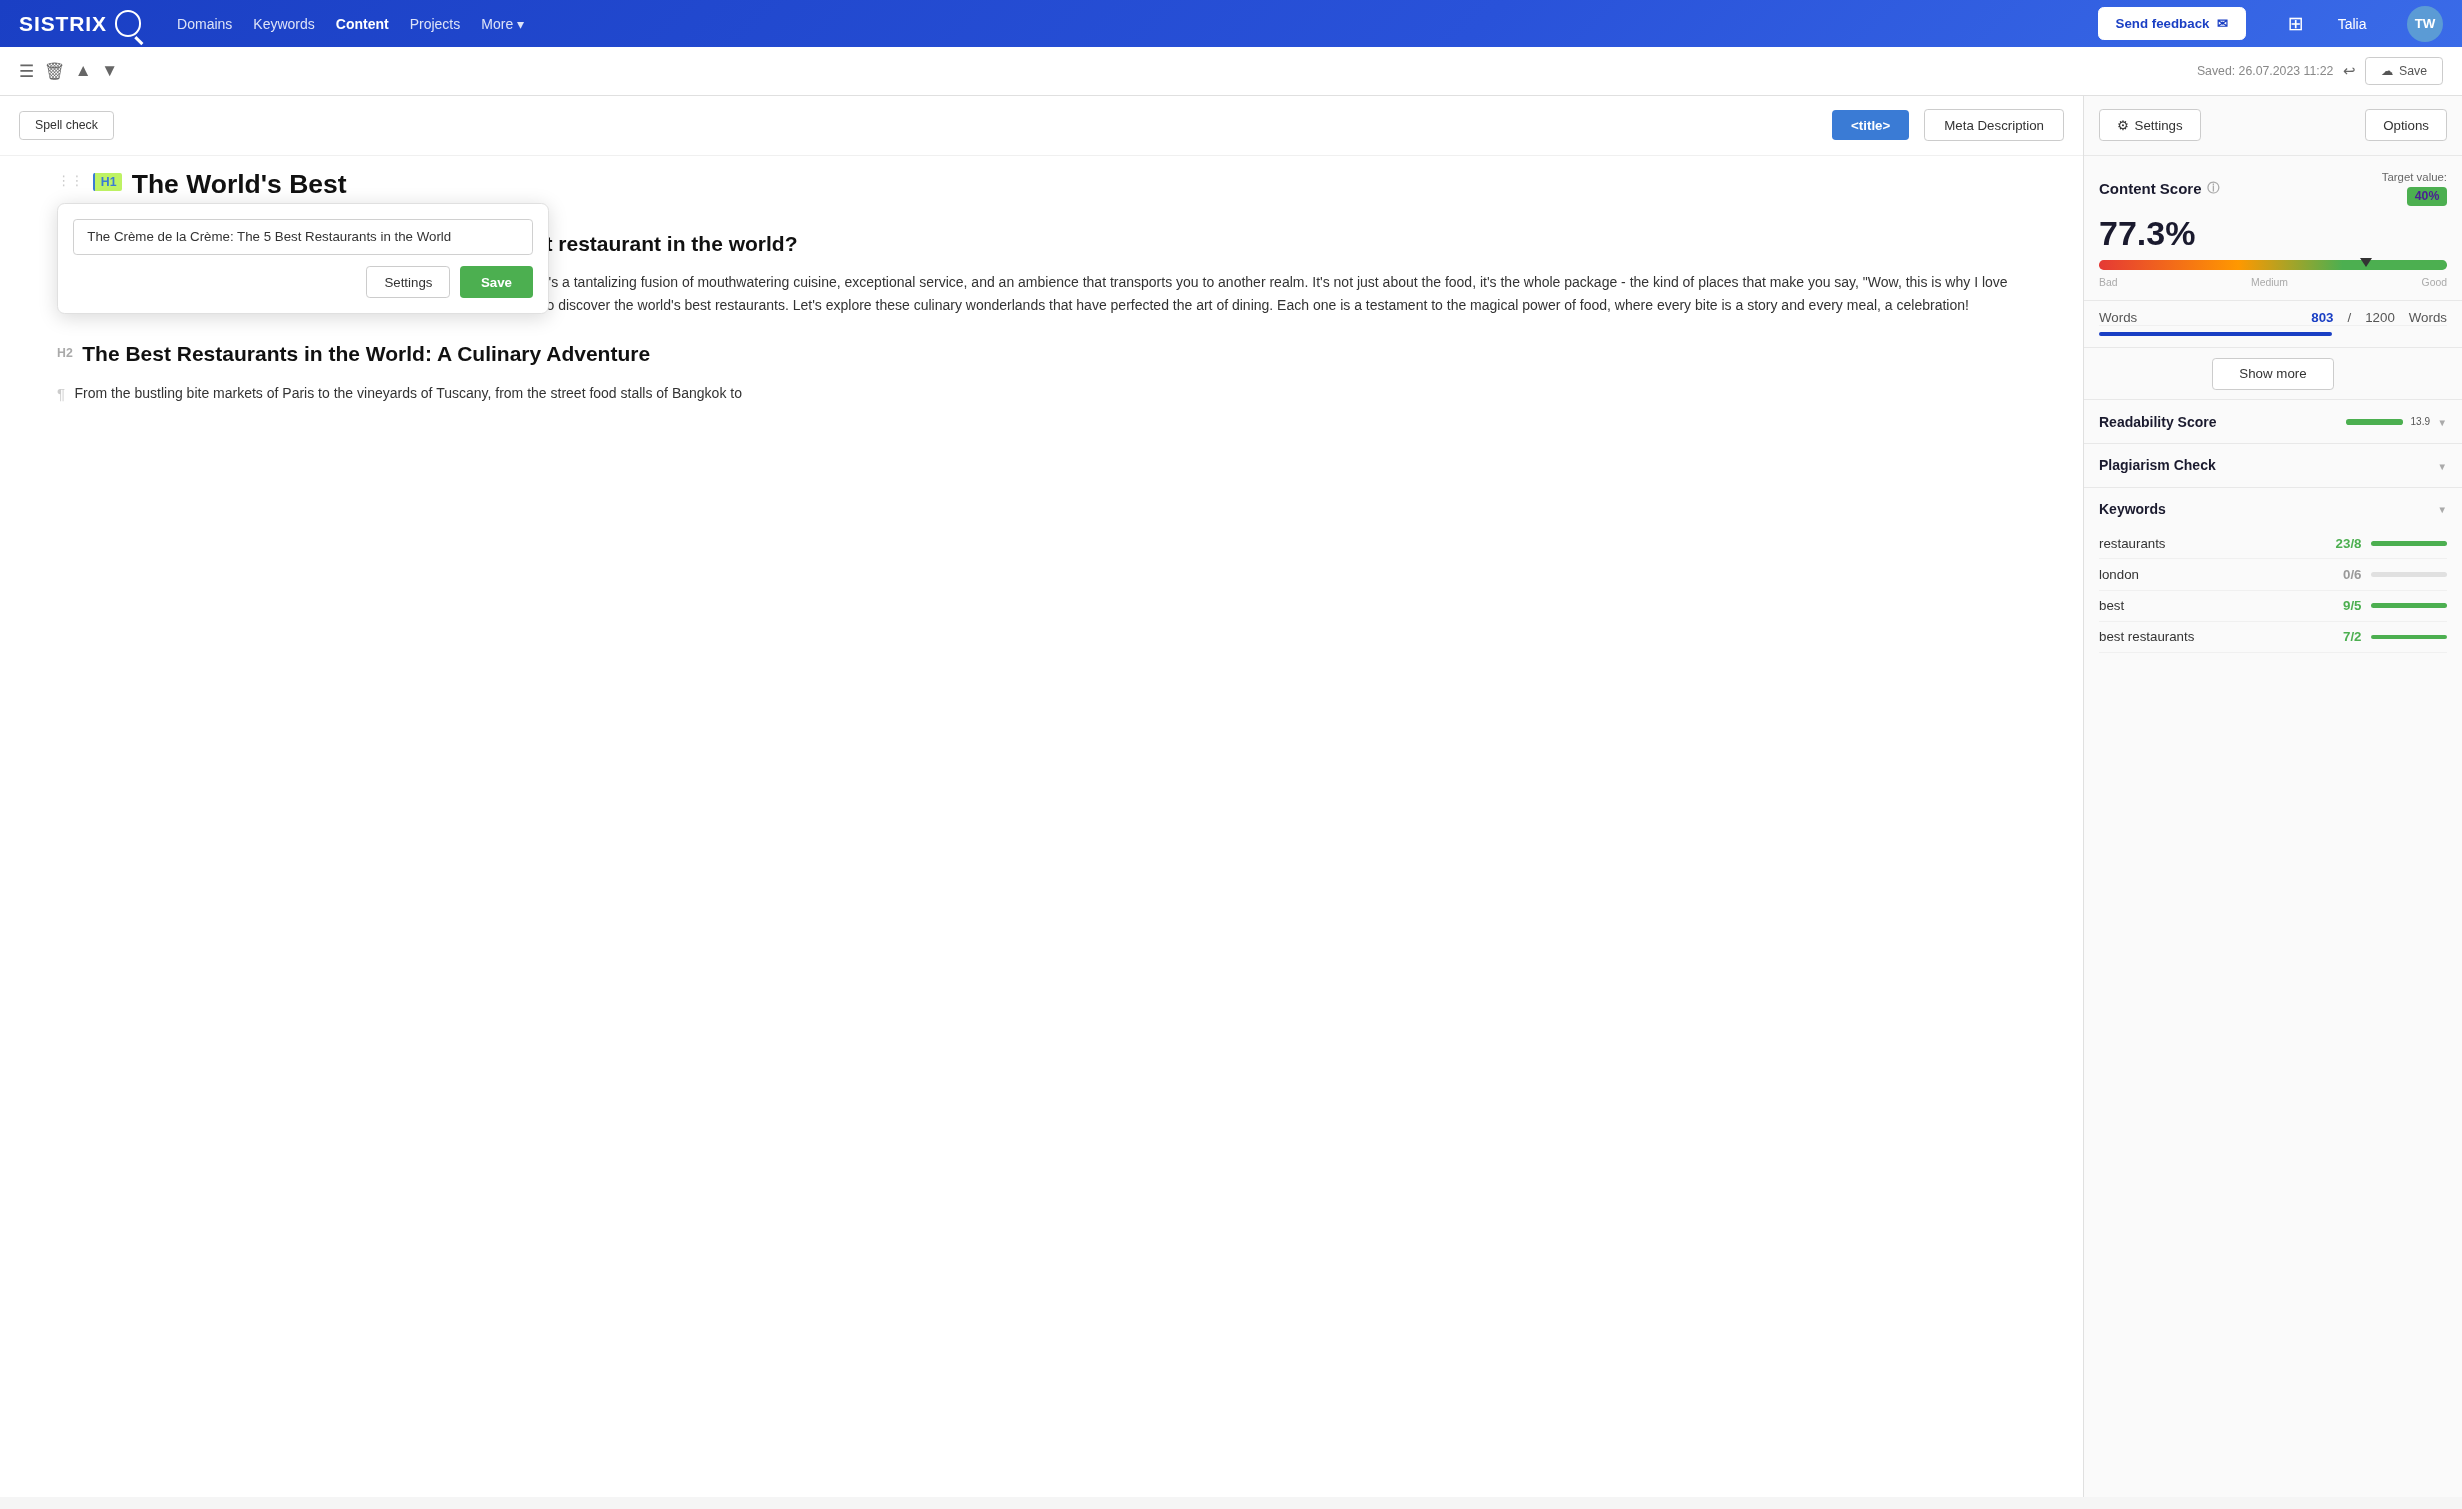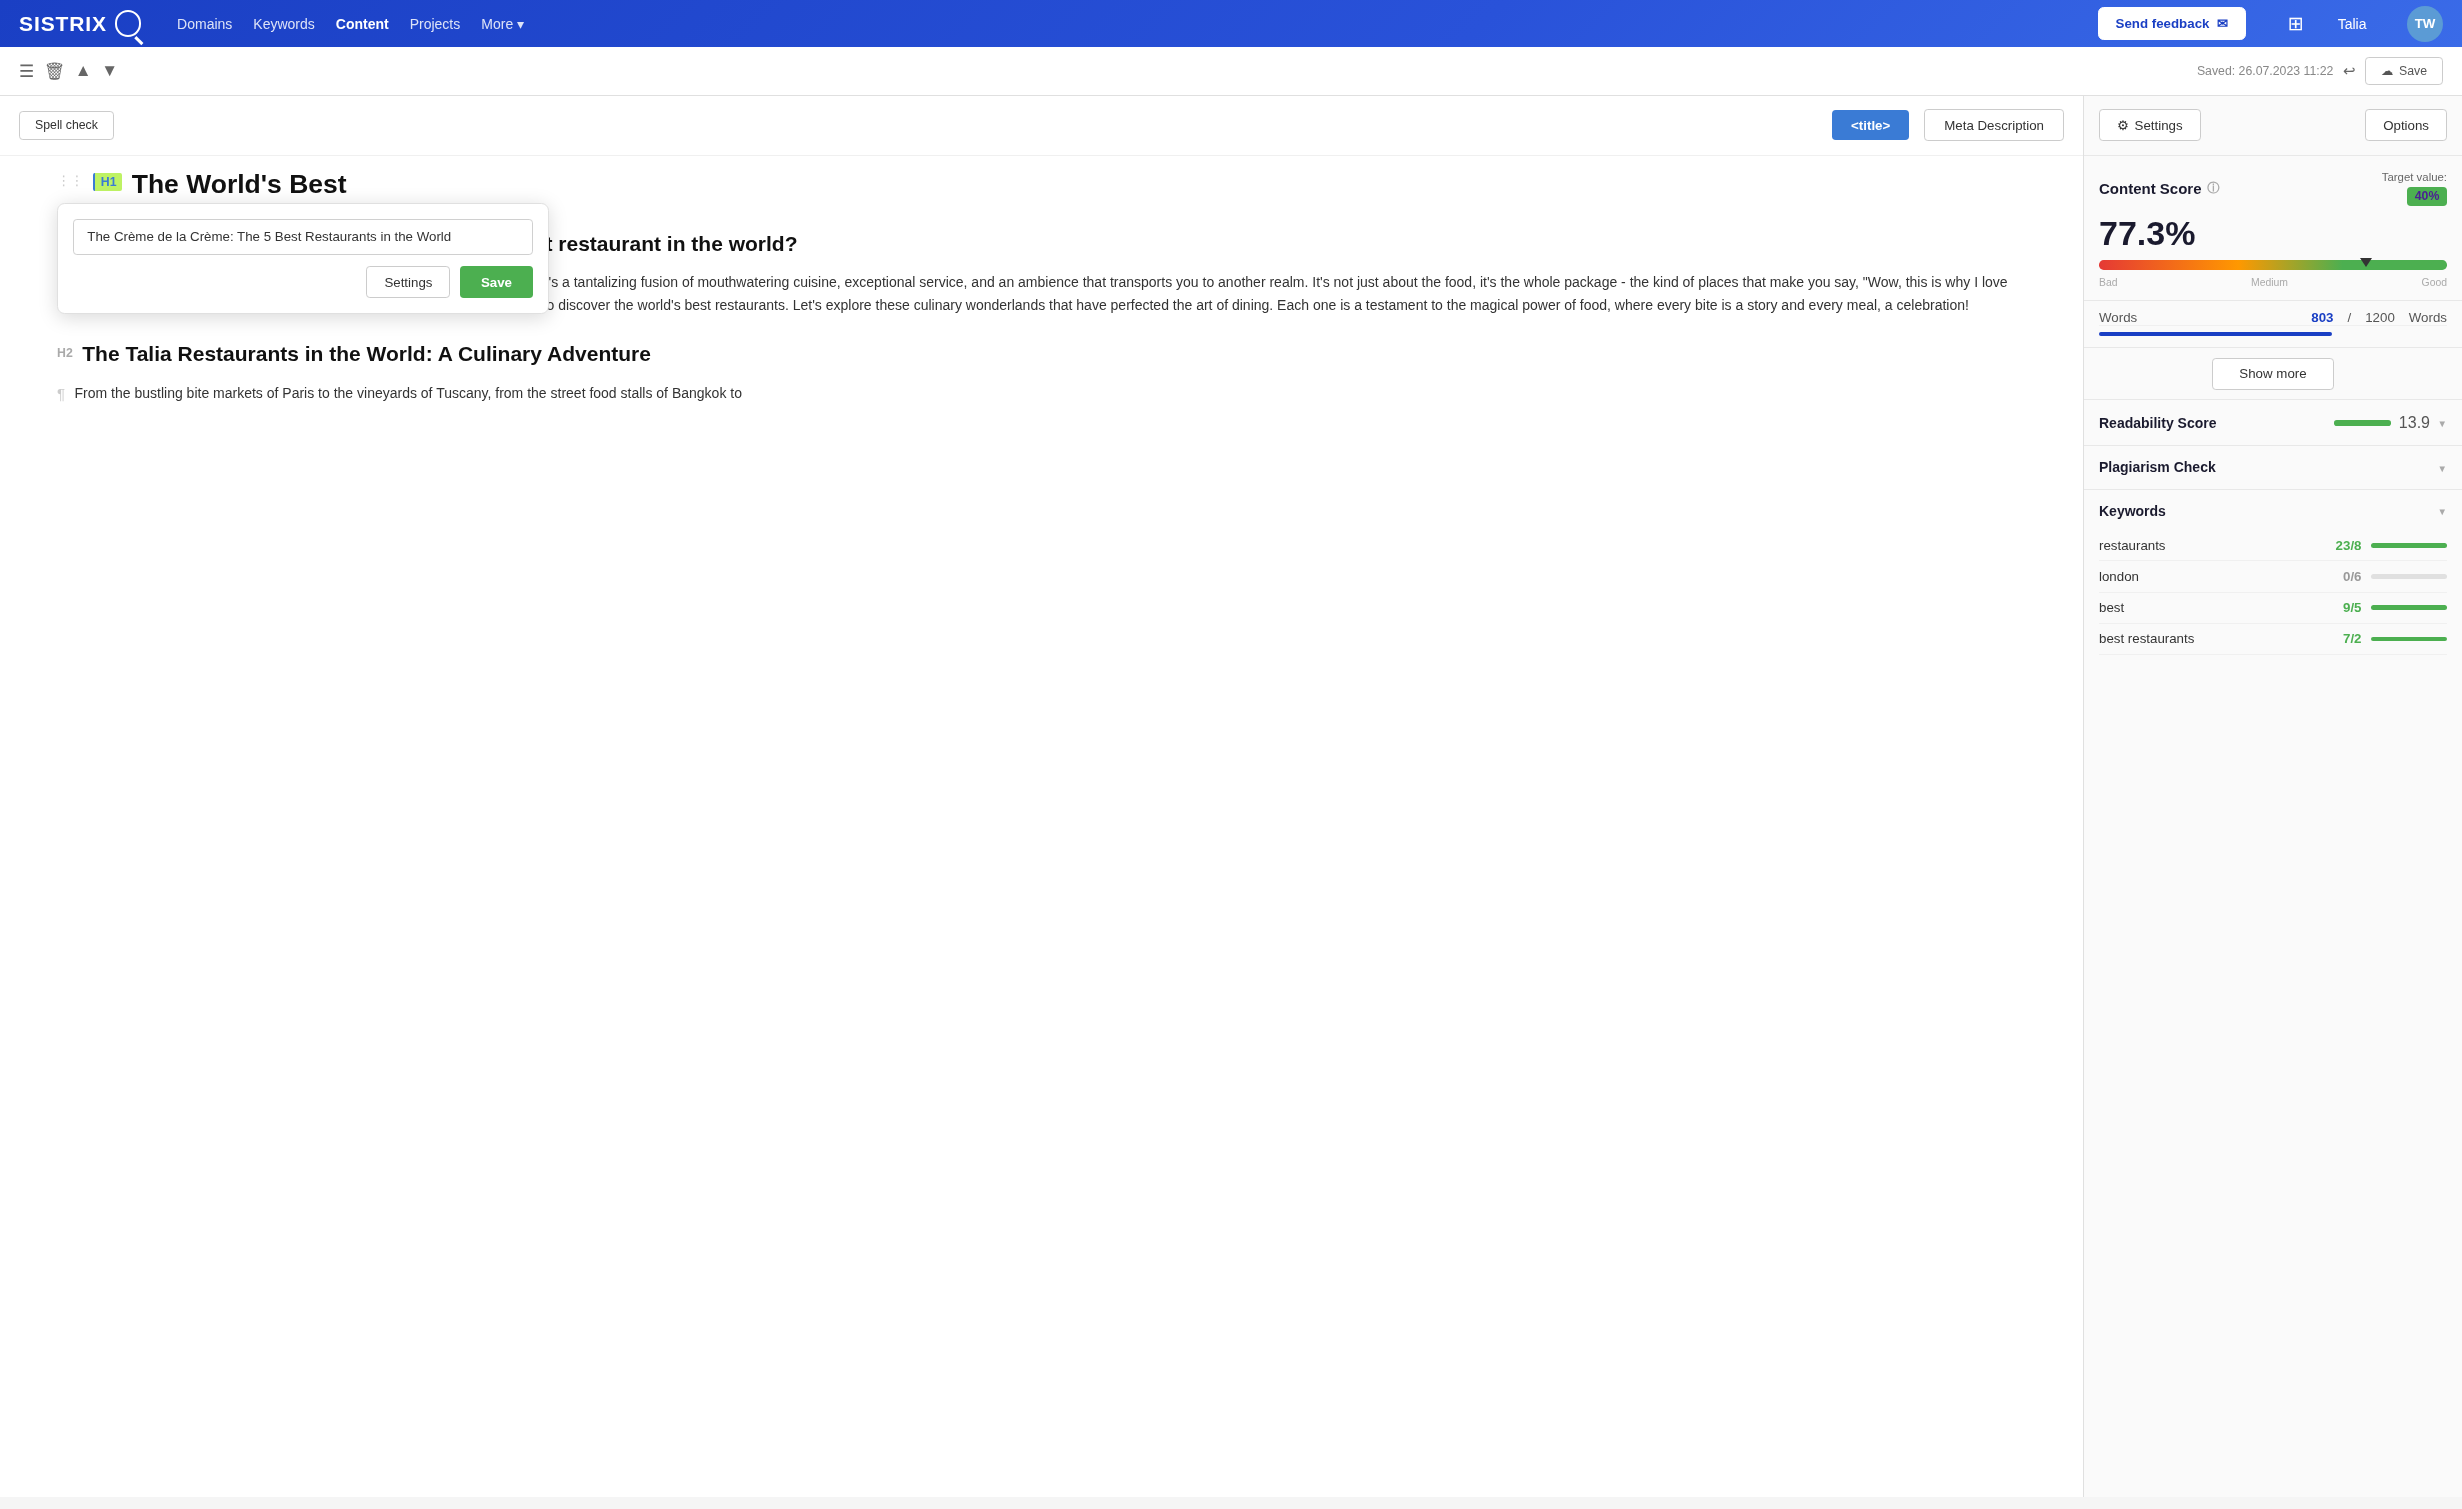--- a/index.html
+++ b/index.html
@@ -334,21 +334,21 @@
       padding: 13.3px 15px;
       border-bottom: 0.9px solid #e8e8e8;
       display: flex;
       align-items: center;
       justify-content: space-between;
       cursor: pointer;
     }
     .readability-title { font-size: 14px; font-weight: 700; color: #1a1a2e; }
     .readability-right { display: flex; align-items: center; gap: 7.6px; }
     .readability-bar { width: 57px; height: 5.7px; background: #4caf50; border-radius: 2.8px; }
-    .readability-score { font-size: 16px; color: #555; }
+    .readability-score { font-size: 10px; color: #555; }
     .chevron-icon { color: #aaa; font-size: 13.3px; }
 
     
     .plagiarism-section {
       padding: 13.3px 15px;
       border-bottom: 0.9px solid #e8e8e8;
       display: flex;
       align-items: center;
       justify-content: space-between;
       cursor: pointer;
@@ -444,21 +444,21 @@
         <h2 class="h2-text">Introduction: What makes a restaurant the best restaurant in the world?</h2>
       </div>
 
       <div class="para-row">
         <span class="para-icon">¶</span>
         <p class="para-text">Have you ever wondered what elevates a restaurant to world-class status? It's a tantalizing fusion of mouthwatering cuisine, exceptional service, and an ambience that transports you to another realm. It's not just about the food, it's the whole package - the kind of places that make you say, "Wow, this is why I love eating out!" So, buckle up foodies, as we embark on a gastronomic journey to discover the world's best restaurants. Let's explore these culinary wonderlands that have perfected the art of dining. Each one is a testament to the magical power of food, where every bite is a story and every meal, a celebration!</p>
       </div>
 
       <div class="h2-row" style="margin-top: 23px;">
         <span class="h2-badge">H2</span>
-        <h2 class="h2-text">The Talia Restaurants in the World: A Culinary Adventure</h2>
+        <h2 class="h2-text">The Best Restaurants in the World: A Culinary Adventure</h2>
       </div>
 
       <div class="para-row">
         <span class="para-icon">¶</span>
         <p class="para-text">From the bustling bite markets of Paris to the vineyards of Tuscany, from the street food stalls of Bangkok to</p>
       </div>
 
     </div>
   </div>
 

